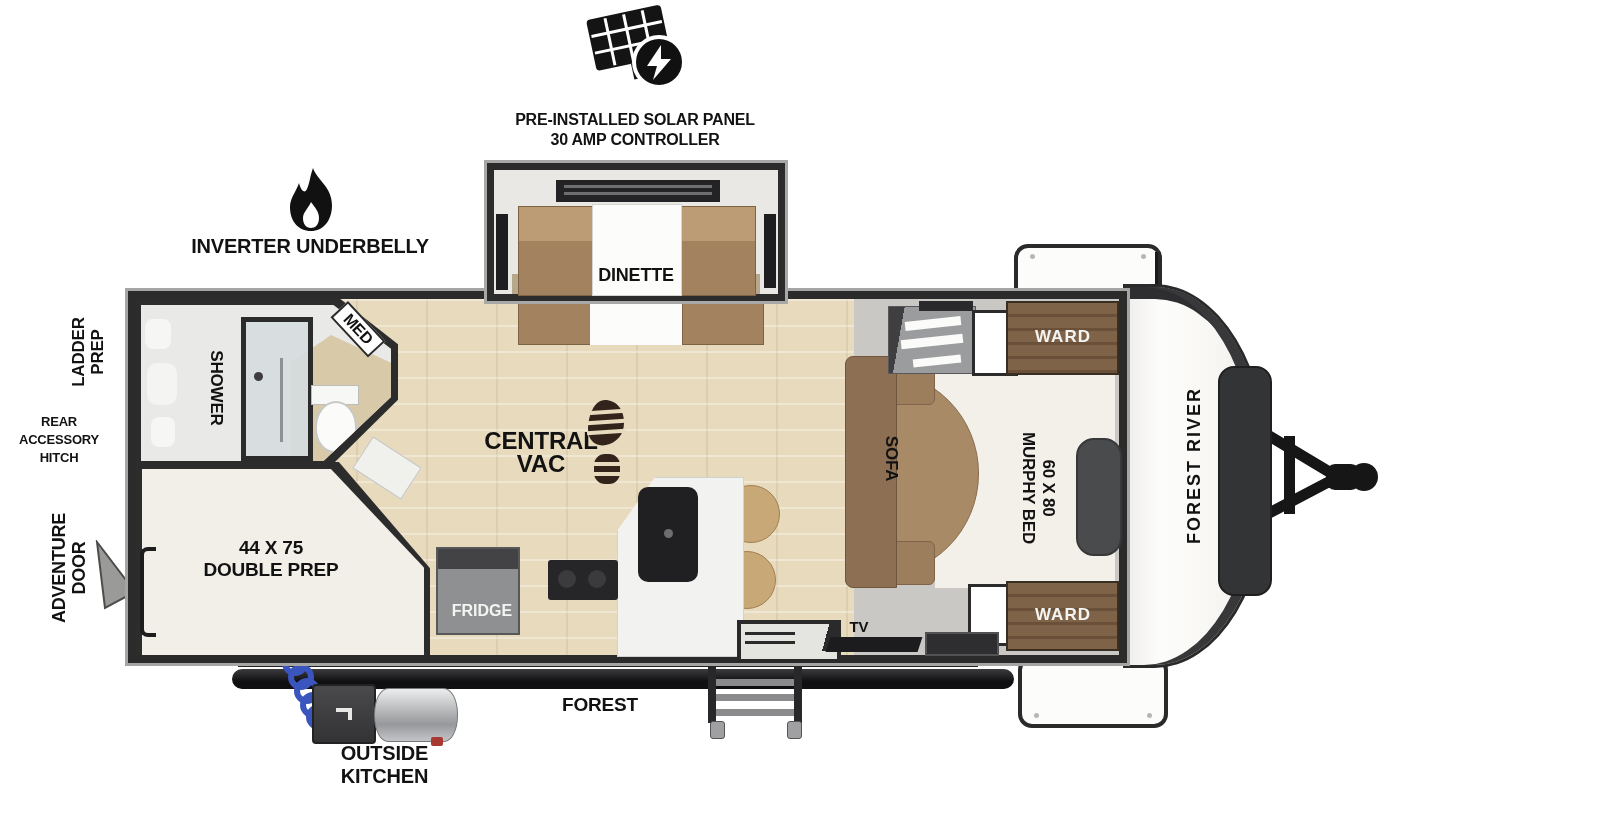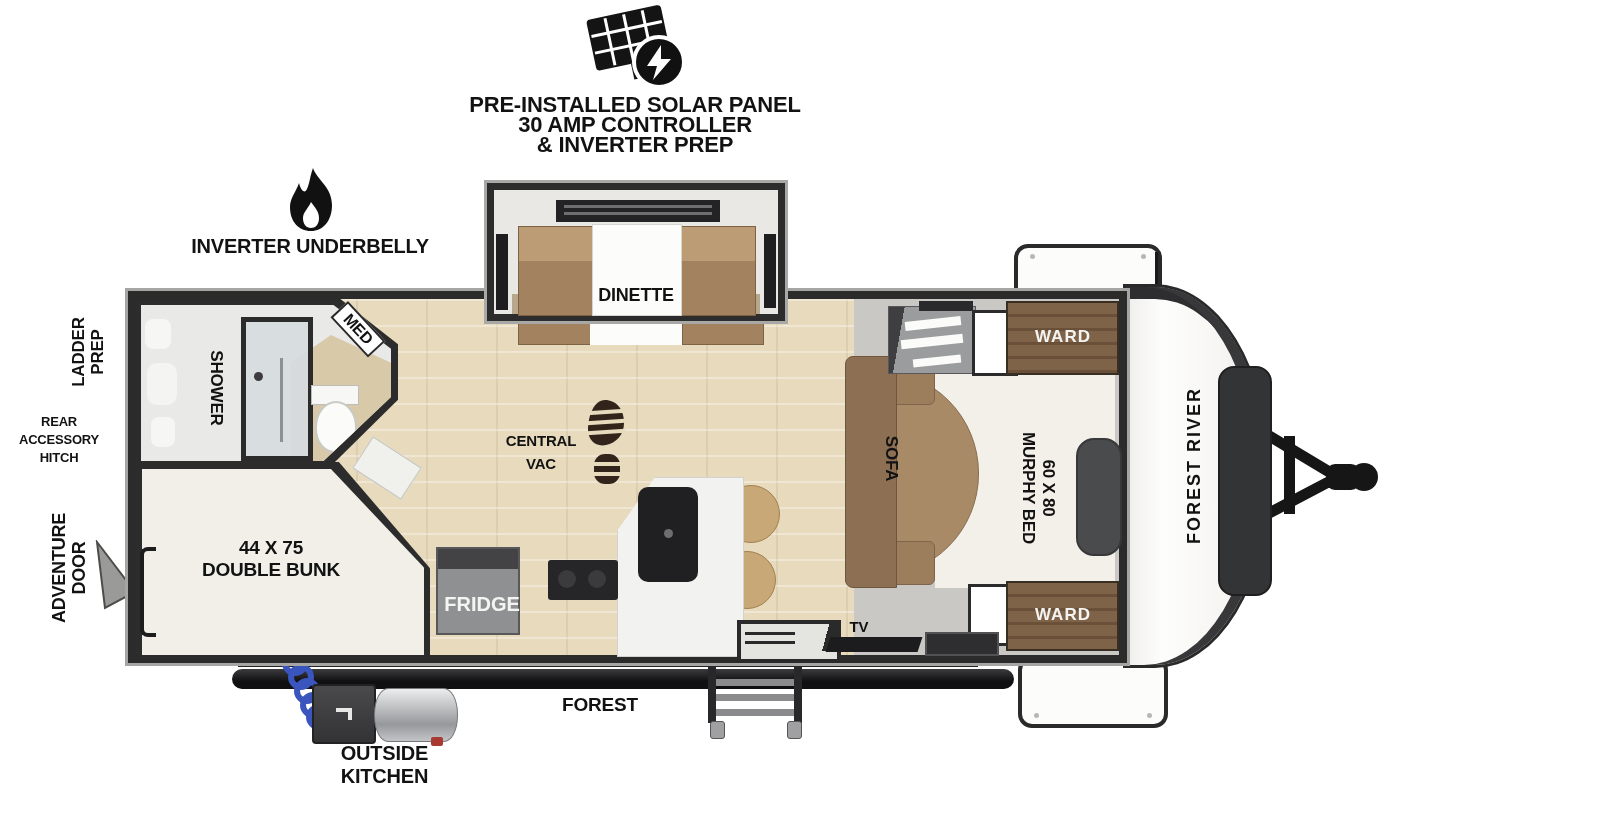--- a/index.html
+++ b/index.html
@@ -6,21 +6,21 @@
   #stage{position:relative;width:1600px;height:829px;background:#ffffff;overflow:hidden;
          font-family:"Liberation Sans",sans-serif;}
   .abs{position:absolute;}
   .lbl{position:absolute;font-weight:bold;color:#121212;text-align:center;
        line-height:1.12;letter-spacing:-0.2px;white-space:nowrap;}
   .lbl div{white-space:nowrap;}
   
   #body{position:absolute;left:128px;top:291px;width:983px;height:356px;
         background:#d7d6d2;border:8px solid #2b2b2b;box-shadow:0 0 0 3px #a5a5a3;z-index:5;}
   #slide{position:absolute;left:487px;top:163px;width:284px;height:124px;
-         background:#e9e8e4;border:7px solid #2c2c2c;box-shadow:0 0 0 3px #a8a8a6;z-index:6;margin-top:20px;}
+         background:#e9e8e4;border:7px solid #2c2c2c;box-shadow:0 0 0 3px #a8a8a6;z-index:6;}
   .wood{background-color:#e7dabd;
         background-image:repeating-linear-gradient(180deg,rgba(255,255,255,.35) 0 2px,transparent 2px 26px),
         repeating-linear-gradient(90deg,rgba(120,95,55,.10) 0 2px,transparent 2px 70px);}
   .graybox{background:linear-gradient(105deg,#97989a 72%,#6f7072 72%);border:2px solid #5f5f61;}
   .wtext{color:#f4f4f2;font-weight:bold;letter-spacing:0;}
   .woodcab{background:repeating-linear-gradient(180deg,#7f6349 0 11px,#6a5038 11px 14px);
            border:2px solid #392e22;}
   .cargo{position:absolute;background:#fcfcfa;border:4px solid #2a2a2a;border-radius:14px;z-index:2;}
   .dot{position:absolute;width:5px;height:5px;border-radius:50%;background:#b7b7b5;}
   svg{display:block;}
@@ -40,24 +40,23 @@
             <line x1="65" y1="14" x2="65" y2="62"></line>
           <line x1="10" y1="29" x2="82" y2="29"></line>
             <line x1="10" y1="46" x2="82" y2="46"></line>
         </g>
         <line x1="46" y1="64" x2="46" y2="80" stroke="#141414" stroke-width="6"></line>
       </g>
       <circle cx="76" cy="62" r="25" fill="#111111" stroke="#ffffff" stroke-width="4"></circle>
       <polygon points="78,45 64,66 74,66 70,80 88,59 78,59" fill="#ffffff"></polygon>
     </svg>
   </div>
-  <div class="lbl" style="left:455px;top:95px;width:360px;font-size:22px;line-height:20px">
+  <div class="lbl" style="left:455px;top:110px;width:360px;font-size:16px;line-height:20px">
     <div>PRE-INSTALLED SOLAR PANEL</div>
     <div>30 AMP CONTROLLER</div>
-    <div>&amp; INVERTER PREP</div>
   </div>
 
   <div class="abs" style="left:286px;top:168px;width:52px;height:64px;z-index:7">
     <svg width="52" height="64" viewBox="0 0 52 64">
       <path d="M27,0 C31,12 46,19 46,37 C46,53 37,63 25,63 C12,63 4,53 4,39 C4,30 10,24 13,15 C15,23 19,26 21,21 C24,14 24,8 27,0 Z" fill="#111111"></path>
       <path d="M25,34 C29,40 33,43 33,50 C33,57 29,60 25,60 C20,60 17,56 17,50 C17,44 22,41 25,34 Z" fill="#ffffff"></path>
     </svg>
   </div>
   <div class="lbl" style="left:130px;top:234px;width:360px;font-size:20px;line-height:24px">
     <div>INVERTER UNDERBELLY</div>
@@ -195,39 +194,39 @@
 
 
     <div class="abs" style="left:222px;top:150px;width:56px;height:36px;background:#f0f0ec;border:1px solid #c5c5c1;transform:rotate(33deg)"></div>
 
     <div class="abs" style="left:0;top:163px;width:294px;height:193px;background:#2c2c2c;
          clip-path:polygon(0 0,69% 0,100% 55%,100% 100%,0 100%)"></div>
     <div class="abs" style="left:6px;top:170px;width:282px;height:186px;background:#f1efe8;
          clip-path:polygon(0 0,67% 0,100% 53%,100% 100%,0 100%)"></div>
     <div class="lbl" style="left:10px;top:238px;width:250px;font-size:19px;line-height:22px">
       <div>44 X 75</div>
-      <div>DOUBLE BUNK</div>
+      <div>DOUBLE PREP</div>
     </div>
     <div class="abs" style="left:4px;top:248px;width:12px;height:82px;border:4px solid #1d1d1d;border-right:none;border-radius:8px 0 0 8px"></div>
 
     <div class="abs" style="left:300px;top:248px;width:80px;height:84px;background:linear-gradient(180deg,#434345 0 20px,#8f9092 20px);border:2px solid #58585a">
-      <div class="lbl wtext" style="left:0;top:44px;width:88px;font-size:20px">FRIDGE</div>
+      <div class="lbl wtext" style="left:0;top:53px;width:88px;font-size:16px">FRIDGE</div>
     </div>
     <div class="abs" style="left:586px;top:186px;width:56px;height:56px;border-radius:50%;background:#c9a877;border:1px solid #a3804f"></div>
     <div class="abs" style="left:582px;top:252px;width:56px;height:56px;border-radius:50%;background:#c9a877;border:1px solid #a3804f"></div>
     <div class="abs" style="left:481px;top:178px;width:125px;height:178px;background:#f2f2f0;border:1px solid #d2d2ce;clip-path:polygon(30% 0,100% 0,100% 100%,0 100%,0 30%)"></div>
     <div class="abs" style="left:502px;top:188px;width:60px;height:95px;background:#202022;border-radius:10px">
       <div class="abs" style="left:26px;top:42px;width:9px;height:9px;border-radius:50%;background:#6e6e70"></div>
     </div>
     <div class="abs" style="left:412px;top:261px;width:70px;height:40px;background:#262628;border-radius:3px">
       <div class="abs" style="left:10px;top:10px;width:18px;height:18px;border-radius:50%;background:#3b3b3d"></div>
       <div class="abs" style="left:40px;top:10px;width:18px;height:18px;border-radius:50%;background:#3b3b3d"></div>
     </div>
 
-    <div class="lbl" style="left:345px;top:130px;width:120px;font-size:15px;line-height:23px">
+    <div class="lbl" style="left:345px;top:130px;width:120px;font-size:24px;line-height:23px">
       <div>CENTRAL</div>
       <div>VAC</div>
     </div>
     <div class="abs" style="left:447px;top:99px">
       <svg width="44" height="90" viewBox="0 0 44 90">
         <path d="M22,2 C33,2 41,11 41,25 C41,37 33,45 23,47 C13,49 5,43 5,31 C5,18 11,2 22,2 Z" fill="#32241a"></path>
         <rect x="11" y="56" width="26" height="30" rx="11" fill="#32241a"></rect>
         <g fill="#e7dabd">
           <rect x="4" y="12" width="38" height="4" transform="rotate(-4 23 14)"></rect>
           <rect x="4" y="22" width="38" height="4" transform="rotate(-4 23 24)"></rect>

